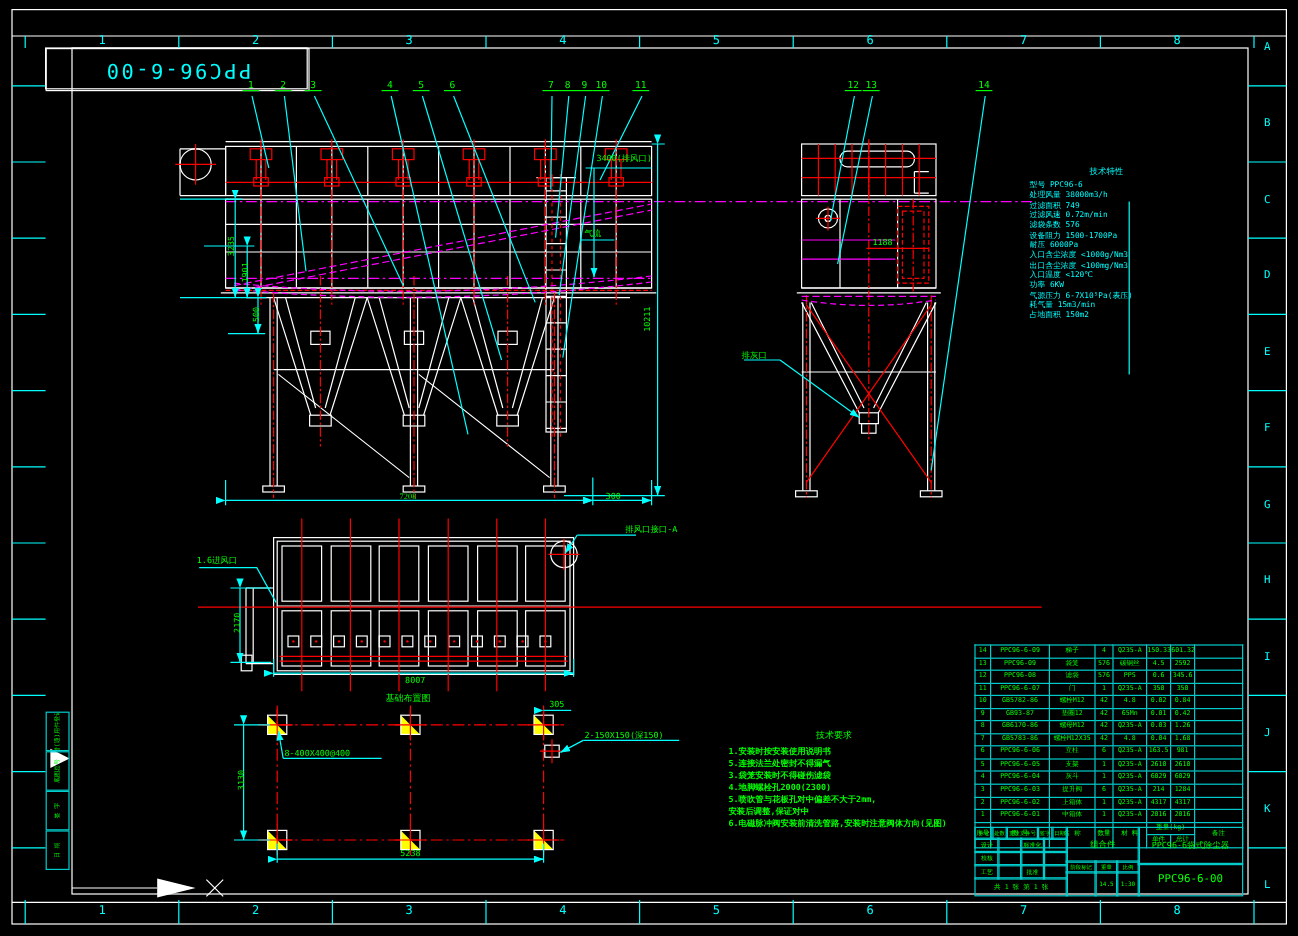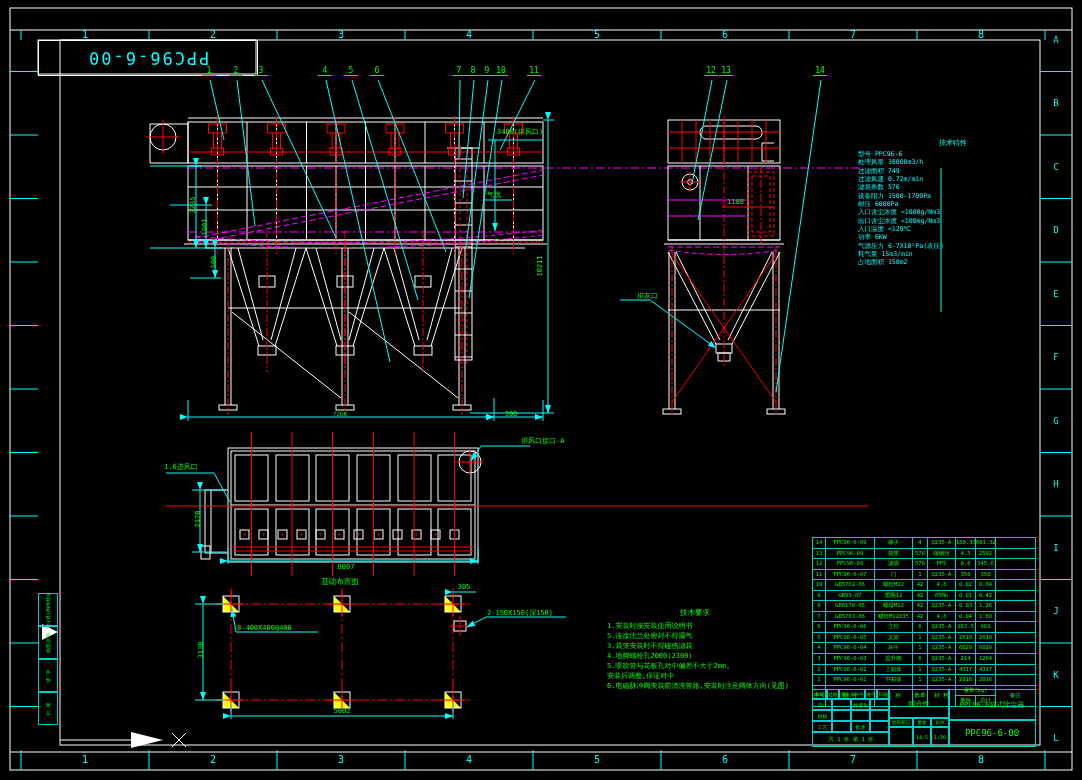--- a/index.html
+++ b/index.html
@@ -13,25 +13,25 @@
   .co{position:absolute;color:#00ff00;font-size:8px;line-height:9px;text-align:center;
       border-bottom:1px solid #00ff00;min-width:12px;padding:0 1px;}
   .zones{display:flex;}
   .zones span{flex:1;text-align:center;color:#00ffff;font-size:10px;line-height:11px;}
   .zcol{display:flex;flex-direction:column;}
   .zcol span{flex:1;display:flex;align-items:center;justify-content:center;color:#00ffff;font-size:9px;}
   #stamp{left:38px;top:40px;width:218px;height:34px;border:1px solid #fff;
          display:flex;align-items:center;justify-content:center;}
   #stamp span{color:#00ffff;font-size:17px;letter-spacing:2px;transform:rotate(180deg);}
   #specs{left:858px;top:138px;width:178px;}
-  #specs .title{color:#00ffff;font-size:7px;text-align:center;width:90px;margin-left:50px;margin-bottom:2px;}
+  #specs .title{color:#00ffff;font-size:7px;text-align:left;width:90px;margin-left:50px;margin-bottom:2px;}
   #specs div.ln{color:#00ffff;font-size:6.5px;line-height:8.35px;white-space:nowrap;}
   #notes{left:607px;top:608px;width:190px;}
   #notes .title{color:#00ff00;font-size:7.5px;text-align:center;width:60px;margin-left:58px;margin-bottom:3px;}
-  #notes div.ln{color:#00ff00;font-size:7px;line-height:10px;white-space:nowrap;}
+  #notes div.ln{color:#00ff00;font-size:7px;line-height:10px;white-space:nowrap;font-weight:bold;}
   #bom{left:812px;top:537px;width:223px;border-collapse:collapse;table-layout:fixed;}
   #bom td,#bom th{border:1px solid #00cccc;color:#00ff00;font-size:5.5px;font-weight:normal;
       line-height:1;padding:0;text-align:center;overflow:hidden;white-space:nowrap;height:9.55px;}
   .tb{position:absolute;border:1px solid #00cccc;color:#00ff00;overflow:hidden;
       display:flex;align-items:center;justify-content:center;text-align:center;}
   #leftcells{left:38px;top:593px;width:20px;height:132px;display:flex;flex-direction:column;}
   #leftcells div{flex:1;border:1px solid #00cccc;display:flex;align-items:center;justify-content:center;overflow:hidden;}
   #leftcells span{color:#00ff00;font-size:5px;transform:rotate(-90deg);white-space:nowrap;}
 </style>
 </head>
@@ -342,29 +342,29 @@
 <div class="t rot" style="left:175px;top:201px;">3235</div>
 <div class="t rot" style="left:187px;top:223px;">1901</div>
 <div class="t rot" style="left:196px;top:258px;">500</div>
 <div class="t rot" style="left:522px;top:262px;">10211</div>
 <div class="t tc" style="left:320px;top:410px;width:40px;font-family:Liberation Serif, serif;">7208</div>
 <div class="t tc" style="left:496px;top:410px;width:30px;">300</div>
 <div class="t" style="left:497px;top:128px;">3400(排风口)</div>
 <div class="t" style="left:487px;top:191px;">气流</div>
 
 <div class="t" style="left:727px;top:198px;">1188</div>
-<div class="t" style="left:618px;top:292px;margin-left:19px;">排灰口</div>
+<div class="t" style="left:618px;top:292px;">排灰口</div>
 
 <div class="t tc" style="left:326px;top:563px;width:40px;">8007</div>
 <div class="t rot" style="left:180px;top:515px;">2170</div>
 <div class="t" style="left:164px;top:463px;">1.6进风口</div>
 <div class="t" style="left:482px;top:437px;margin-left:39px;">排风口接口-A</div>
 
 <div class="t tc" style="left:310px;top:578px;width:60px;font-size:7.5px;">基础布置图</div>
-<div class="t tc" style="left:322px;top:707px;width:40px;">5602</div>
+<div class="t tc" style="left:322px;top:707px;width:40px;">5238</div>
 <div class="t rot" style="left:183px;top:646px;">3130</div>
 <div class="t tc" style="left:450px;top:583px;width:28px;">305</div>
 <div class="t" style="left:237px;top:624px;">8-400X400@400</div>
 <div class="t" style="left:487px;top:609px;">2-150X150(深150)</div>
 
 <div id="specs" class="abs">
   <div class="title">技术特性</div>
   <div>
 
   <div class="ln">型号 PPC96-6</div>

